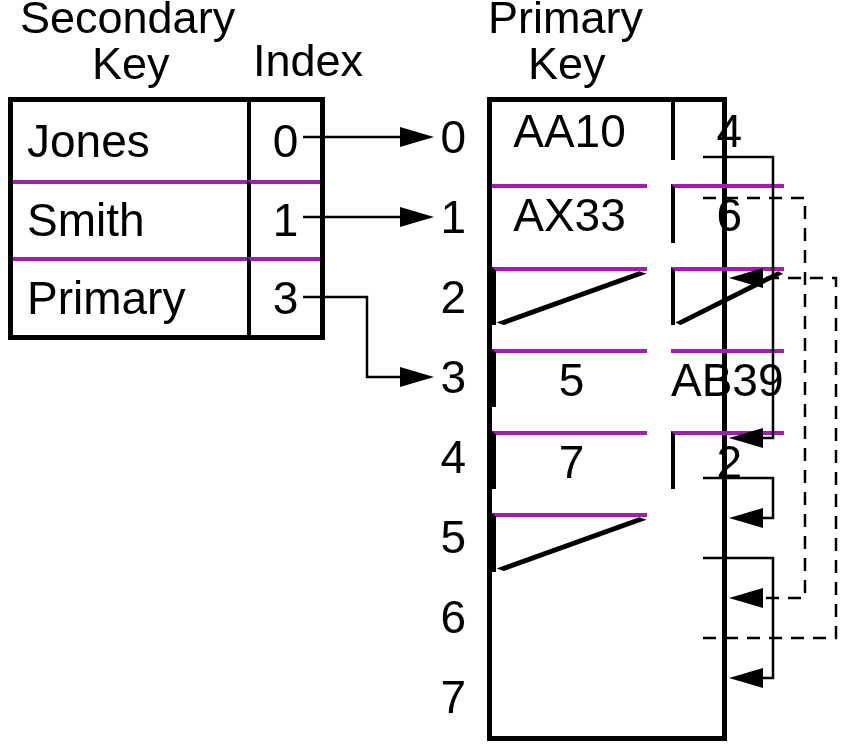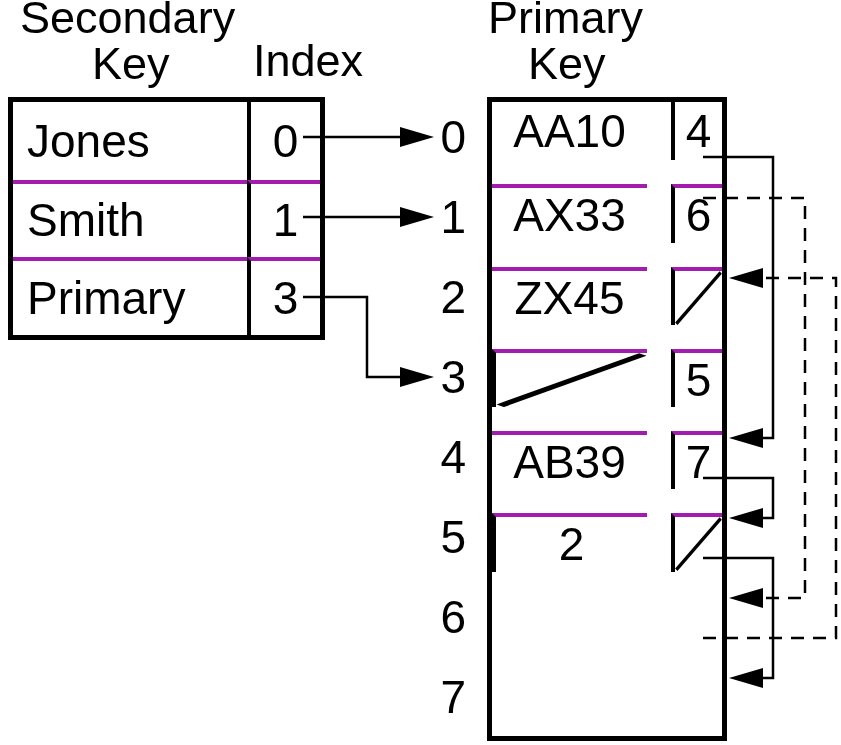--- a/index.html
+++ b/index.html
@@ -62,21 +62,20 @@
     <div class="cell">AA10</div>
     <div class="cell lb nextc">
         <span>4</span>
       </div>
 
     <div class="cell rt">AX33</div>
     <div class="cell lb rt nextc">
         <span>6</span>
       </div>
 
-    <div class="cell rt">ZX45</div>
     <div class="cell lb rt nextc">
         <span></span>
       <svg class="slash" viewBox="0 0 72 72" preserveAspectRatio="none">
           <line x1="2" y1="70" x2="70" y2="2" stroke="#000" stroke-width="5"></line>
         </svg>
     </div>
 
     <div class="cell lb rt nextc">
         <span></span>
       <svg class="slash" viewBox="0 0 72 72" preserveAspectRatio="none">

